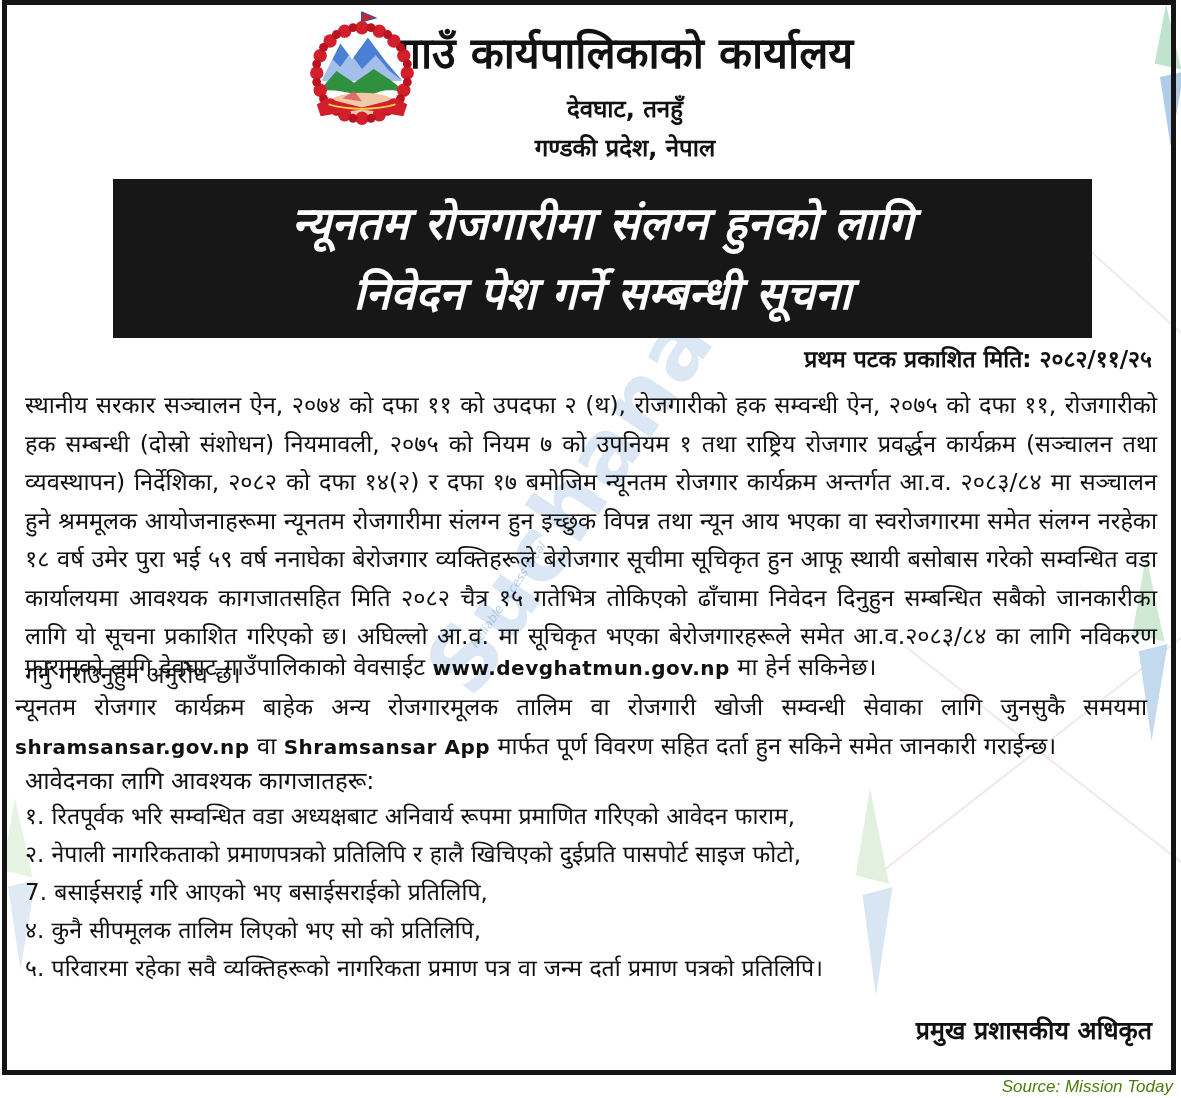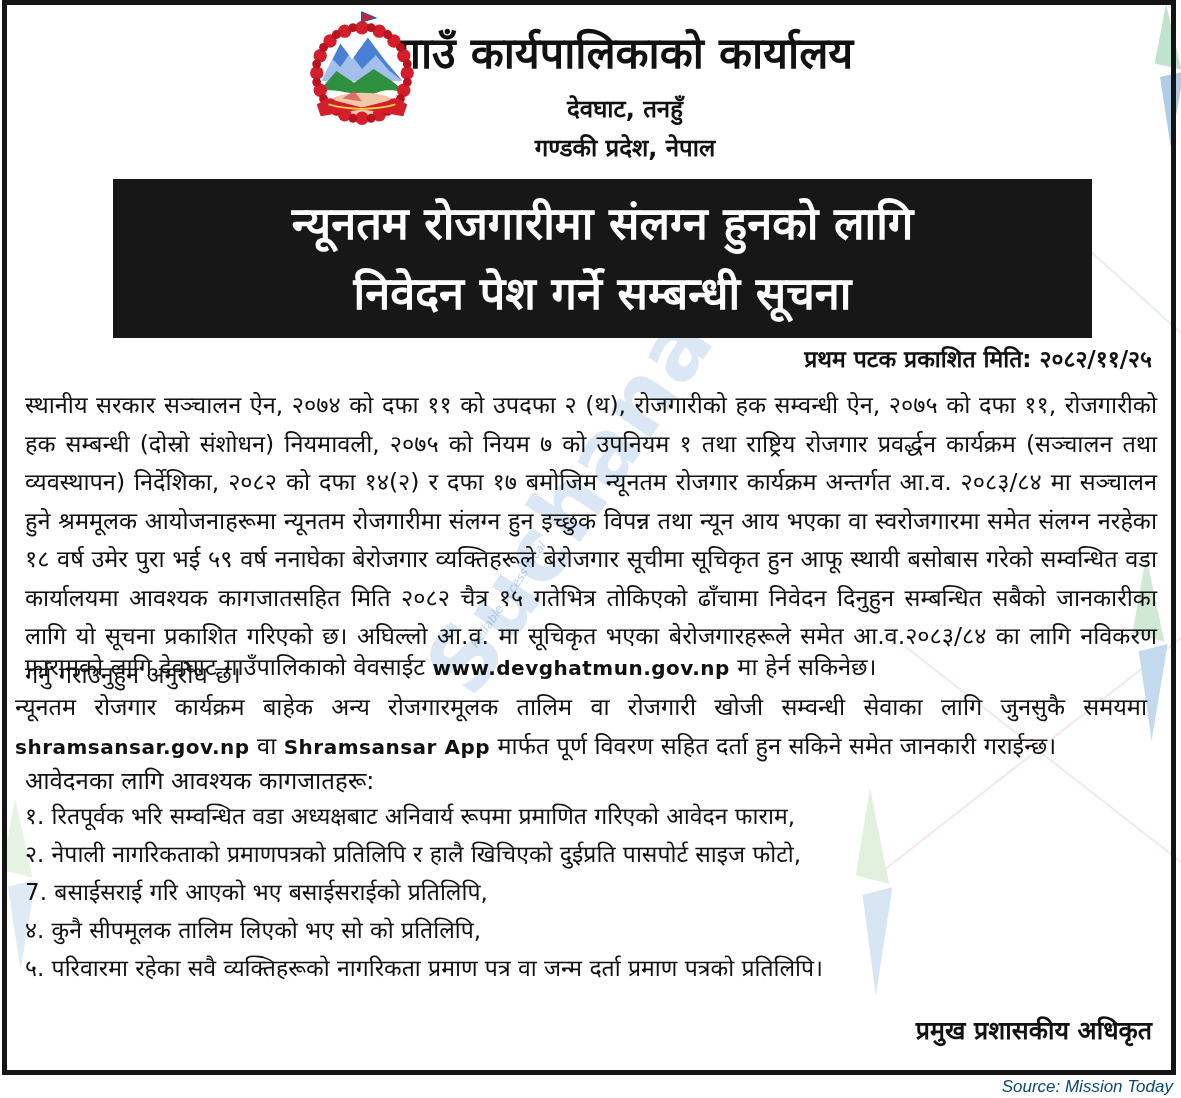--- a/index.html
+++ b/index.html
@@ -24,35 +24,35 @@
   
   .hdr{position:absolute;left:120px;top:14px;width:1010px;text-align:center;z-index:2;}
   .muni{font-size:47px;font-weight:800;line-height:1.15;}
   .office{font-size:43px;font-weight:700;margin-top:8px;}
   .loc{font-size:24px;font-weight:700;margin-top:10px;}
   .prov{font-size:24px;font-weight:700;margin-top:6px;}
   .emblem{position:absolute;left:303px;top:10px;width:118px;height:122px;z-index:3;}
   
   .banner{position:absolute;left:113px;top:179px;width:979px;height:159px;background:#171717;
           color:#ffffff;display:flex;flex-direction:column;justify-content:center;align-items:center;
-          gap:16px;z-index:2;}
+          gap:16px;z-index:2;font-style:italic;}
   .banner div{font-size:45px;font-weight:700;line-height:1.2;white-space:nowrap;}
   
   .pubdate{position:absolute;right:29px;top:342px;font-size:23px;font-weight:700;z-index:2;}
   .p1{position:absolute;left:25px;top:386px;width:1132px;font-size:23.5px;line-height:38.5px;
       text-align:justify;z-index:2;}
   .weblin{position:absolute;left:25px;top:650px;width:1132px;font-size:23.5px;z-index:2;}
   .latin{font-weight:700;font-size:20px;letter-spacing:.5px;}
   .p2{position:absolute;left:15px;top:688px;width:1132px;font-size:23.5px;line-height:39px;
       text-align:justify;z-index:2;}
   .dochead{position:absolute;left:25px;top:763px;font-size:24px;font-weight:400;z-index:2;}
   .doclist{position:absolute;left:25px;top:797px;width:1130px;font-size:23px;z-index:2;}
   .doclist div{line-height:38px;}
   .sig{position:absolute;right:29px;top:1012px;font-size:25px;font-weight:700;z-index:2;}
-  .src{position:absolute;right:8px;top:1077px;font-size:17px;font-style:italic;color:#0c4a6e;
+  .src{position:absolute;right:8px;top:1077px;font-size:17px;font-style:italic;color:#4d7c0f;
        font-family:"Liberation Sans","DejaVu Sans",sans-serif;z-index:2;}
 </style>
 </head>
 <body>
 
 <div id="page">
 
   <div class="wm wm-text">Suchana</div>
   <div class="wm wm-tag">Reliable access local</div>
   <div class="wm xline xl1"></div>

